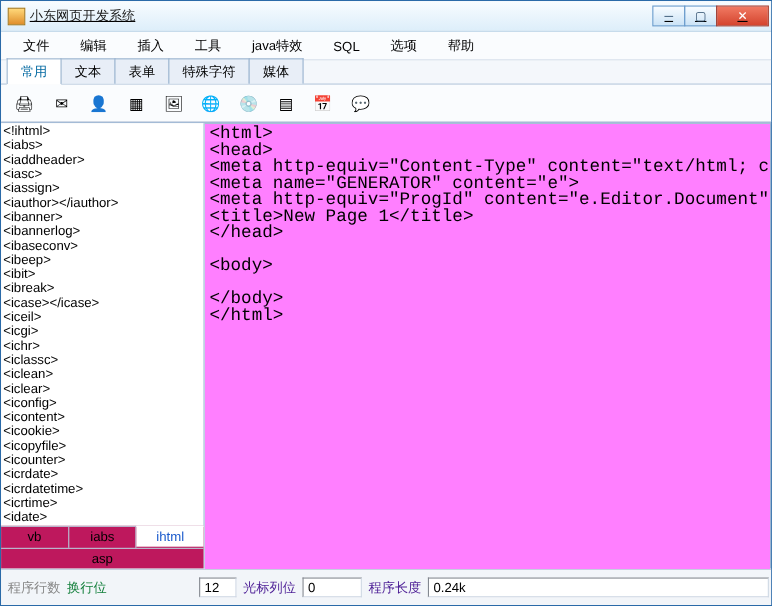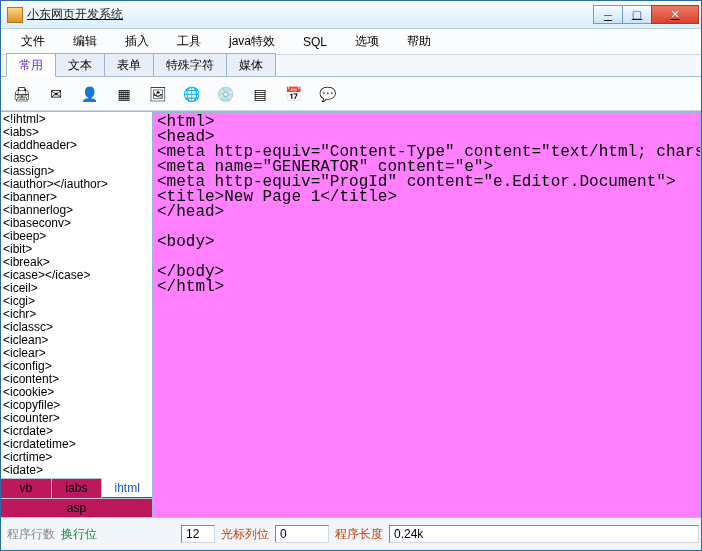--- a/index.html
+++ b/index.html
@@ -8,36 +8,36 @@
 .titlebar { height: 28px; background: linear-gradient(#f8fcff,#ddeefa); display: flex; align-items: center; padding: 0 2px; border-bottom: 1px solid #bcd4e8; text-decoration: underline; }
 .titlebar .app-icon { width: 16px; height: 16px; background: linear-gradient(#ffd87a,#e08f2c); border: 1px solid #aa7a1a; margin: 0 4px; }
 .titlebar .title { font-size: 12px; color: #1a1a1a; flex: 1; }
 .win-btns { display: flex; gap: 0; }
 .win-btn { width: 30px; height: 19px; border: 1px solid #6a9ccc; background: linear-gradient(#f8fcff,#cbe3f6); display: flex; align-items: center; justify-content: center; font-size: 11px; color: #2a4a6a; margin-left: -1px; }
 .win-btn.close { width: 48px; background: linear-gradient(#f17a63,#d4442e); color: #fff; border-color: #a73a2a; }
 .menubar { height: 26px; background: #fafcfe; border-bottom: 1px solid #d0d9e6; display: flex; align-items: center; padding: 0 6px; gap: 0; }
 .menubar .m { font-size: 12px; padding: 4px 14px; color: #000; }
 .tabstrip { height: 22px; background: #f4f7fb; border-bottom: 1px solid #a8bed6; display: flex; align-items: flex-end; padding-left: 6px; }
 .tab { font-size: 12px; padding: 3px 12px 2px; border: 1px solid #9ab4cf; border-bottom: none; background: #e8eef7; margin-right: 0; margin-left: -1px; }
-.tab.active { background: #fff; border-bottom: 1px solid #fff; position: relative; top: 1px; color: #6d28d9; }
+.tab.active { background: #fff; border-bottom: 1px solid #fff; position: relative; top: 1px; color: #0369a1; }
 .toolbar { height: 34px; background: #fafcfe; border-bottom: 1px solid #d0d9e6; display: flex; align-items: center; padding: 0 10px; gap: 12px; }
 .tool { width: 22px; height: 22px; border: 1px solid transparent; display: flex; align-items: center; justify-content: center; font-size: 14px; }
 .workspace { flex: 1; display: flex; border-top: 1px solid #9cb5d3; min-height: 0; }
-.leftpane { width: 152px; display: flex; flex-direction: column; border-right: 1px solid #9cb5d3; background: #fff; }
+.leftpane { width: 185px; display: flex; flex-direction: column; border-right: 1px solid #9cb5d3; background: #fff; }
 .taglist { flex: 1; overflow-y: auto; font-family: "MS Gothic","Courier New",monospace; font-size: 12px; line-height: 13px; padding: 1px 2px; color: #000; }
 .taglist div { white-space: nowrap; }
 .bot-tabs { background: #be185d; font-size: 12px; }
 .bot-tabs .row { display: flex; border-top: 1px solid #b8c6d8; }
 .bot-tabs .bt { flex: 1; text-align: center; padding: 2px 0; border-right: 1px solid #b8c6d8; }
 .bot-tabs .bt:last-child { border-right: none; }
 .bot-tabs .bt.active { background: #fff; color: #1a5acc; border-top: 1px solid #fff; position: relative; top: -1px; }
 .editor { flex: 1; background: #ff7fff; font-family: "MS Gothic","Courier New",monospace; font-size: 16px; line-height: 15px; padding: 2px 4px; color: #000; white-space: pre; overflow: auto; border: 1px solid #9cb5d3; border-left: none; border-bottom: none; }
 .statusbar { height: 22px; background: #f2f5f9; border-top: 1px solid #b8c6d8; display: flex; align-items: center; font-size: 12px; padding: 16px 2px; gap: 2px; }
 .statusbar .seg { border: 1px inset #cfd8e4; padding: 1px 4px; height: 18px; display: flex; align-items: center; background: #fff; }
-.statusbar .lab { padding: 0 4px; color: #c2410c; }
+.statusbar .lab { padding: 0 4px; color: #4c1d95; }
 .statusbar .left-seg { width: 176px; display: flex; gap: 6px; padding: 0 4px; }
 </style>
 </head>
 <body>
 
 <div class="window">
 
   <div class="titlebar">
     <div class="app-icon"></div>
     <div class="title">小东网页开发系统</div>

